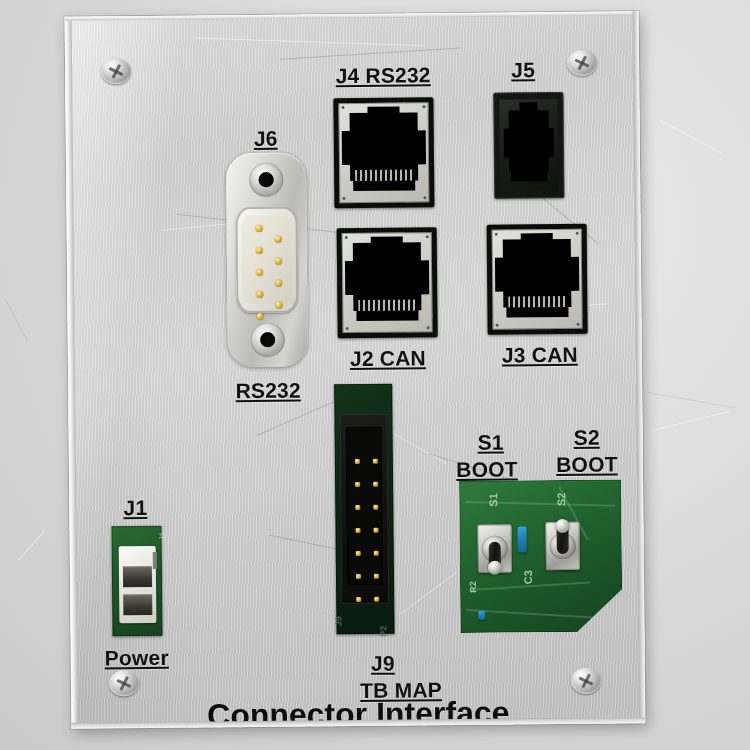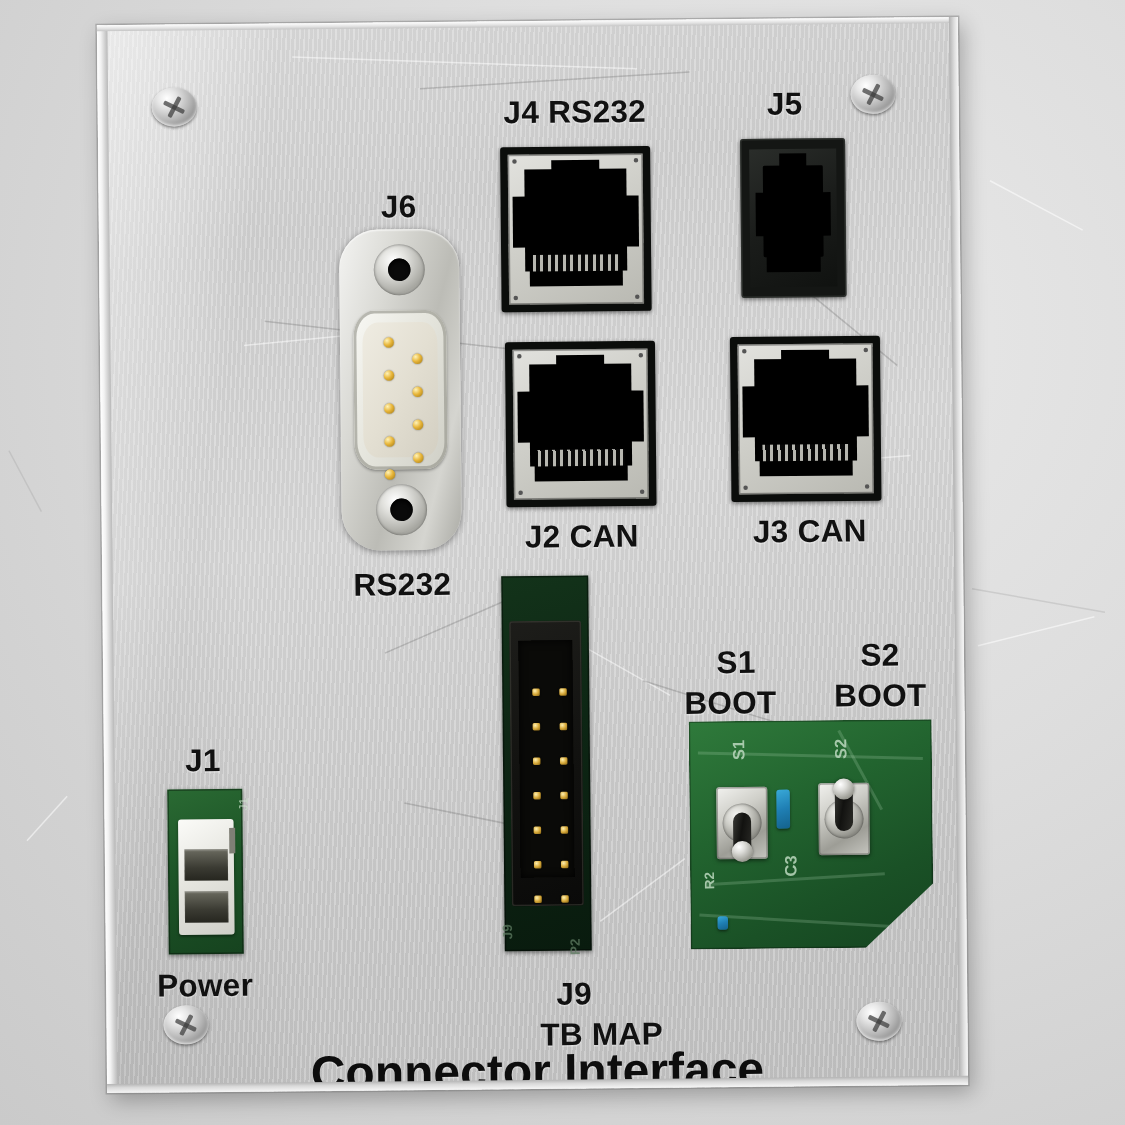--- a/index.html
+++ b/index.html
@@ -65,21 +65,21 @@
   }
   .screw .slotA{width:15px;height:2.5px;transform:translate(-50%,-50%) rotate(26deg);}
   .screw .slotB{width:15px;height:2.5px;transform:translate(-50%,-50%) rotate(-62deg);}
 
   
   .lbl{
     position:absolute;color:#111;font-weight:bold;white-space:nowrap;
     font-family:"Liberation Sans", sans-serif;letter-spacing:.2px;
     text-shadow:0 1px 0 rgba(255,255,255,.35);
   }
-  .lbl.c{transform:translateX(-50%);}
+  .lbl.c{transform:translateX(-50%);text-decoration:underline;}
 
   
   .rj45{
     position:absolute;
     background:#0b0d0b;
     border-radius:2px;
     box-shadow:0 1px 3px rgba(0,0,0,.5);
     padding:4px;
     box-sizing:border-box;
   }

